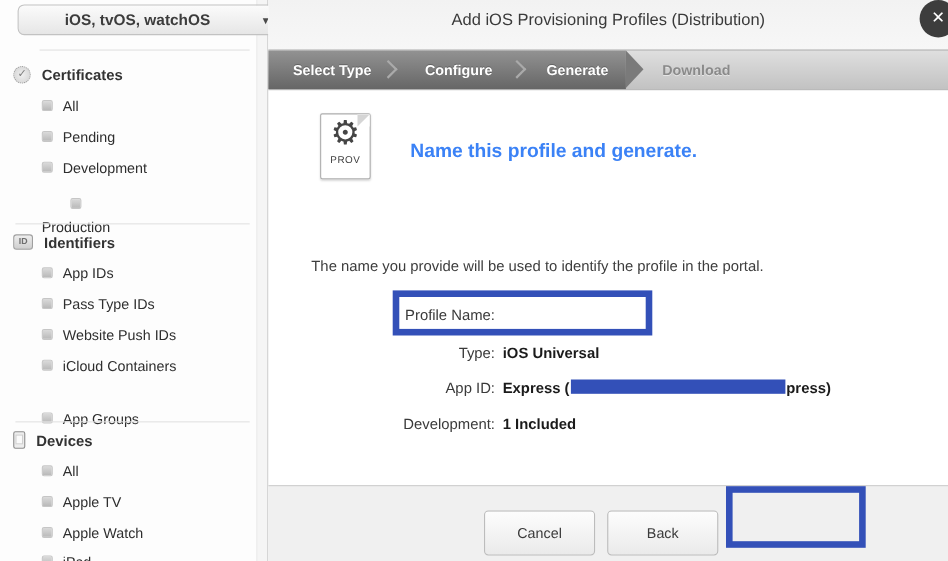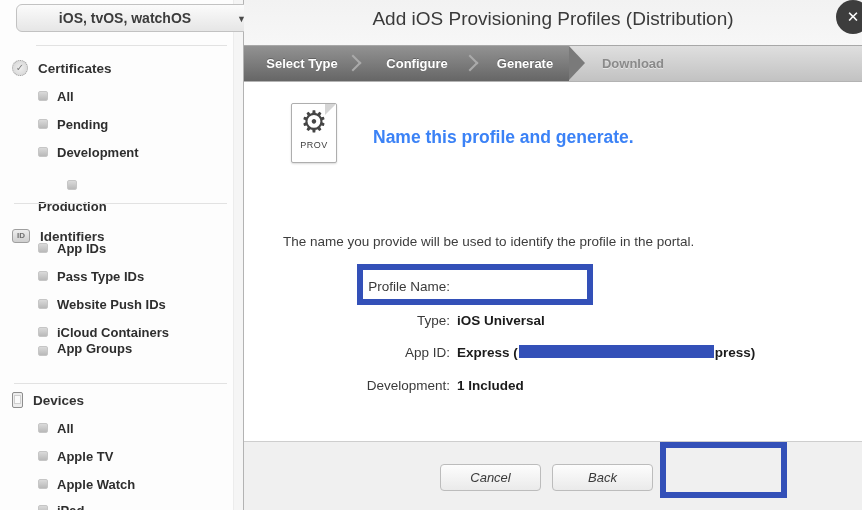--- a/index.html
+++ b/index.html
@@ -17,27 +17,27 @@
   .side-sep { position:absolute; left:14px; right:16px; height:1px; background:#e2e2e2; }
   .side-header { position:absolute; left:12px; display:flex; align-items:center; gap:10px; height:18px;
     font-size:13.5px; font-weight:bold; color:#333; }
   .seal-icon { width:16px; height:16px; border-radius:50%; background:radial-gradient(#f0f0f0,#d2d2d2); border:1px dotted #9a9a9a;
     color:#7d7d7d; font-size:10px; line-height:14px; text-align:center; flex:0 0 auto; }
   .id-icon { width:18px; height:14px; border-radius:3px; background:linear-gradient(#eee,#cfcfcf); border:1px solid #9f9f9f;
     color:#6e6e6e; font-size:8px; font-weight:bold; line-height:12px; text-align:center; flex:0 0 auto; }
   .device-icon { width:11px; height:16px; border-radius:2px; border:1px solid #8d8d8d; background:#ededed; position:relative; flex:0 0 auto; }
   .device-icon::before { content:''; position:absolute; left:1px; right:1px; top:2px; bottom:3px; background:#fafafa; border:1px solid #cfcfcf; }
   .side-item { position:absolute; left:38px; height:16px; display:flex; align-items:center; gap:9px;
-    font-size:13px; color:#2e2e2e; cursor:pointer;font-weight:bold; }
+    font-size:13px; color:#2e2e2e; cursor:pointer; }
   .bullet { width:10px; height:10px; border-radius:2px; background:linear-gradient(#dadada,#b9b9b9); border:1px solid #c6c6c6; flex:0 0 auto; }
 
   
   .main { position:absolute; left:244px; top:0; width:618px; height:510px; background:#fff; }
   .modal-header { position:absolute; left:0; top:0; width:618px; height:45px; background:linear-gradient(#f2f2f2,#f7f7f7); }
-  .modal-title { display:block; text-align:center; line-height:38px; font-size:19px; color:#3a3a3a; }
+  .modal-title { display:block; text-align:center; line-height:38px; font-size:15px; color:#3a3a3a; }
   .close-btn { position:absolute; left:592px; top:0; width:34px; height:34px; border-radius:50%; background:#3d3d3d;
     color:#fff; font-size:15px; font-weight:bold; text-align:center; line-height:34px; cursor:pointer; z-index:5; }
 
   .wizard { position:absolute; left:0; top:45px; width:618px; height:37px; background:linear-gradient(#dfdfdf,#c2c2c2);
     border-top:1px solid #a8a8a8; border-bottom:1px solid #b3b3b3; }
   .wizard-dark { position:absolute; left:0; top:0; width:325px; height:35px; background:linear-gradient(#929292,#666); }
   .wizard-arrow { position:absolute; left:325px; top:0; width:0; height:0;
     border-top:17.5px solid transparent; border-bottom:17.5px solid transparent; border-left:16px solid #7a7a7a; }
   .step { position:absolute; top:0; width:104px; height:35px; line-height:35px; text-align:center;
     font-size:13px; font-weight:bold; }
@@ -56,22 +56,22 @@
   .headline { position:absolute; left:129px; top:127px; font-size:17.5px; font-weight:bold; color:#3b82f6; }
   .desc { position:absolute; left:39px; top:234px; font-size:13.5px; color:#3d3d3d; }
 
   .form-label { position:absolute; left:0; width:206px; text-align:right; font-size:13.5px; color:#3a3a3a; }
   .form-value { position:absolute; left:213px; font-size:13.5px; font-weight:bold; color:#1b1b1b; }
   .name-input { position:absolute; left:212px; top:276px; width:362px; height:21px; border:1px solid #c9c9c9;
     font-family:"Liberation Sans",sans-serif; font-size:13.5px; font-weight:bold; color:#1b1b1b; padding:0 0 0 10px; background:#fff; }
   .redact-bar { display:inline-block; width:195px; height:13px; background:#3350b8; vertical-align:-1px; margin:0 1px; }
 
   .footer { position:absolute; left:0; top:441px; width:618px; height:69px; background:#f0f0f0; border-top:1px solid #cecece; }
-  .btn { position:absolute; top:22px; height:27px; border-radius:4px; font-family:"Liberation Sans",sans-serif;
-    font-size:13px; cursor:pointer;font-style:italic; }
+  .btn { position:absolute; top:22px; height:41px; border-radius:4px; font-family:"Liberation Sans",sans-serif;
+    font-size:13px; cursor:pointer; }
   .btn-gray { background:linear-gradient(#fdfdfd,#eaeaea); border:1px solid #bcbcbc; color:#3a3a3a; }
   .btn-cancel { left:196px; width:101px; }
   .btn-back { left:308px; width:101px; }
   .btn-blue { left:428px; width:108px; background:linear-gradient(#39a2e4,#1171b7); border:1px solid #0d66a7;
     color:#fff; font-weight:bold; text-shadow:0 -1px 0 rgba(0,0,0,0.25); }
 
   
   .ann-box { position:absolute; border:6px solid #3350b8; pointer-events:none; z-index:20; }
   .ann-profile { left:357px; top:264px; width:236px; height:41px; }
   .ann-continue { left:660px; top:442px; width:127px; height:56px; }
@@ -106,41 +106,41 @@
       <span class="bullet"></span>
       <span>Development</span>
     </div>
     <div class="side-item" style="top:180px;flex-direction:column;">
       <span class="bullet"></span>
       <span>Production</span>
     </div>
 
     <div class="side-sep" style="top:203px;"></div>
 
-    <div class="side-header" style="top:211px;margin-top:16px;">
+    <div class="side-header" style="top:211px;">
       <span class="id-icon">ID</span>
       <span>Identifiers</span>
     </div>
     <div class="side-item" style="top:240px;">
       <span class="bullet"></span>
       <span>App IDs</span>
     </div>
     <div class="side-item" style="top:268px;">
       <span class="bullet"></span>
       <span>Pass Type IDs</span>
     </div>
     <div class="side-item" style="top:296px;">
       <span class="bullet"></span>
       <span>Website Push IDs</span>
     </div>
     <div class="side-item" style="top:324px;">
       <span class="bullet"></span>
       <span>iCloud Containers</span>
     </div>
-    <div class="side-item" style="top:340px;align-items:flex-end;">
+    <div class="side-item" style="top:372px;">
       <span class="bullet"></span>
       <span>App Groups</span>
     </div>
 
     <div class="side-sep" style="top:383px;"></div>
 
     <div class="side-header" style="top:391px;">
       <span class="device-icon"></span>
       <span>Devices</span>
     </div>

